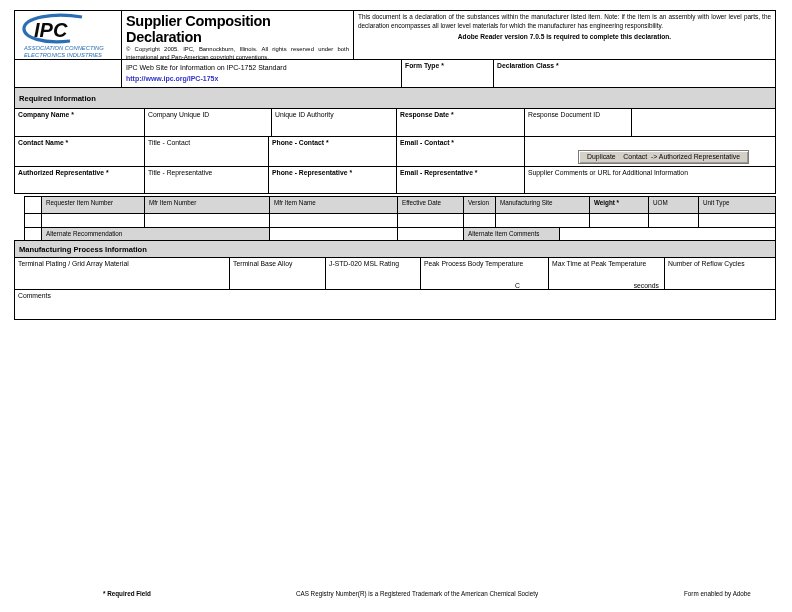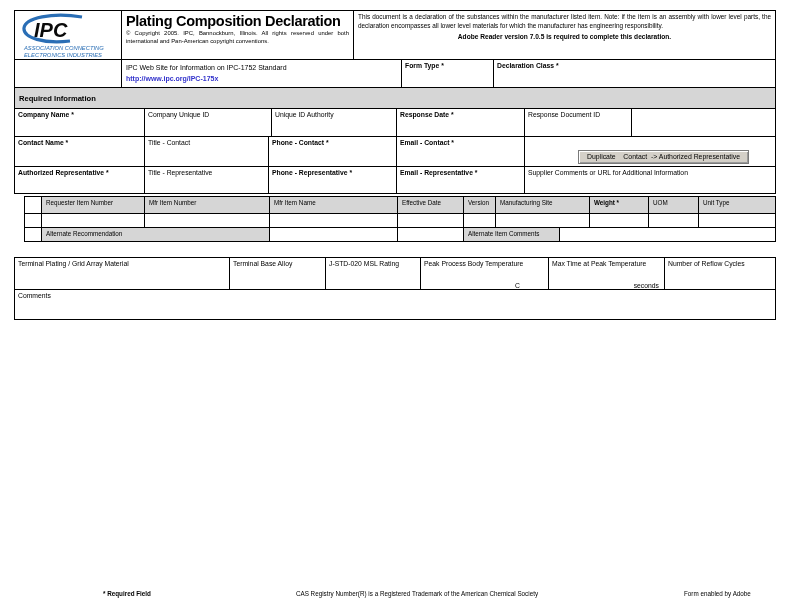--- a/index.html
+++ b/index.html
@@ -104,21 +104,21 @@
     <div class="row r-head">
       <div class="cell c-logo">
         <svg width="100" height="46" viewBox="0 0 100 46">
           <path d="M 64 4 C 34 -1, 7 5, 6 15 C 5 25, 26 31, 52 28" fill="none" stroke="#2a6eb5" stroke-width="3.2"></path>
           <text x="16" y="24" font-size="20" font-weight="bold" font-style="italic" fill="#0a0a0a" font-family="Liberation Sans, sans-serif">IPC</text>
           <text x="6" y="37" font-size="5.8" font-style="italic" fill="#2a6eb5" font-family="Liberation Sans, sans-serif">ASSOCIATION CONNECTING</text>
           <text x="6" y="44" font-size="5.8" font-style="italic" fill="#2a6eb5" font-family="Liberation Sans, sans-serif">ELECTRONICS INDUSTRIES</text>
         </svg>
       </div>
       <div class="cell c-title">
-        <div class="doc-title">Plating Composition Declaration</div>
+        <div class="doc-title">Supplier Composition Declaration</div>
         <div class="copyright">© Copyright 2005. IPC, Bannockburn, Illinois. All rights reserved under both international and Pan-American copyright conventions.</div>
       </div>
       <div class="cell c-desc grow">
         <div class="desc">This document is a declaration of the substances within the manufacturer listed item. Note: if the item is an assembly with lower level parts, the declaration encompasses all lower level materials for which the manufacturer has engineering responsibility.</div>
         <div class="reader-note">Adobe Reader version 7.0.5 is required to complete this declaration.</div>
       </div>
     </div>
     <div class="row r-web">
       <div class="cell c-logo"></div>
       <div class="cell c-web">
@@ -187,20 +187,21 @@
     <div class="row r-italt">
       <div class="cell gut"></div>
       <div class="cell iw228 alt-label">Alternate Recommendation</div>
       <div class="cell iw128"></div>
       <div class="cell iw66"></div>
       <div class="cell iw96 alt-label">Alternate Item Comments</div>
       <div class="cell grow"></div>
     </div>
   </div>
 
+  <div class="section-bar" id="bar-mfg">Manufacturing Process Information</div>
 
   <div class="block" id="block-mfgrow">
     <div class="row r-mp">
       <div class="cell mw214 label">Terminal Plating / Grid Array Material</div>
       <div class="cell mw96 label">Terminal Base Alloy</div>
       <div class="cell mw95 label">J-STD-020 MSL Rating</div>
       <div class="cell mw128 mp-cell">
         <div class="label">Peak Process Body Temperature</div>
         <div class="mp-unit pr28">C</div>
       </div>

